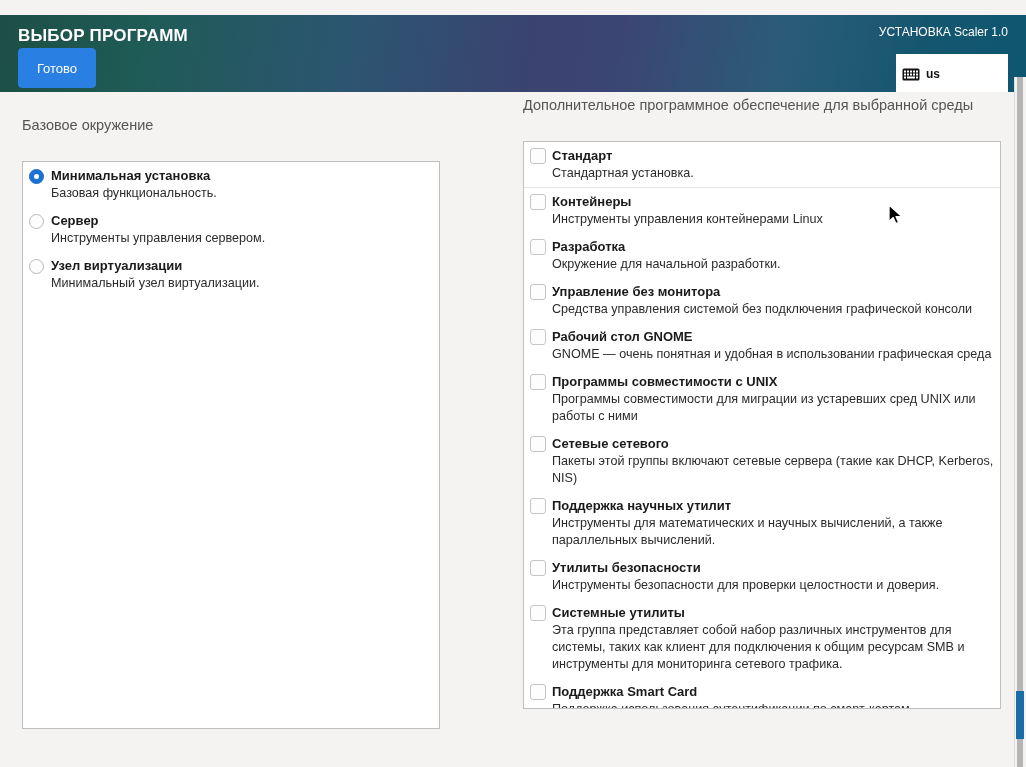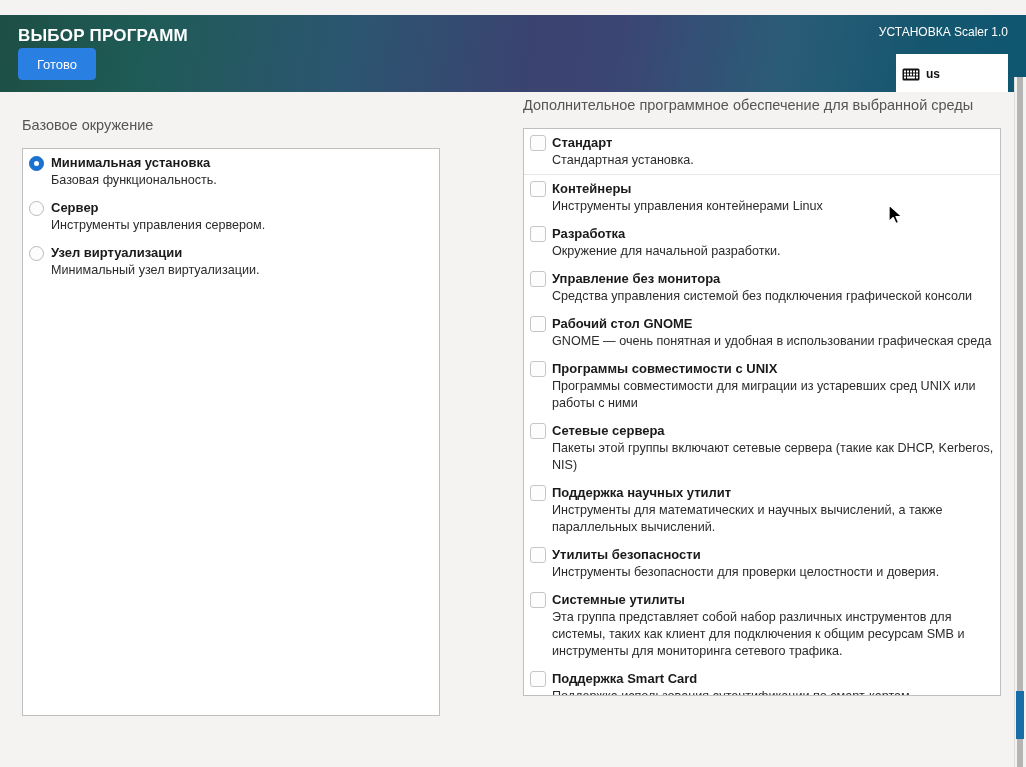--- a/index.html
+++ b/index.html
@@ -27,21 +27,21 @@
     overflow: hidden;
     text-align: right;
   }
   .hdr-title {
     position: absolute; left: 18px; top: 11px;
     font-size: 17px; font-weight: bold; color: #ffffff;
     letter-spacing: 0.2px;
   }
   .done-btn {
     position: absolute; left: 18px; top: 33px;
-    width: 78px; height: 32px;
+    width: 78px; height: 40px;
     background: #2a7fe3;
     border: 1px solid #2a7fe3;
     border-radius: 4px;
     color: #ffffff; font-size: 13px;
     display: flex; align-items: center; justify-content: center;
     cursor: pointer;
   }
   .hdr-right-title {
     position: absolute; right: 18px; top: 10px;
     font-size: 12px; color: #ffffff; font-weight: normal;
@@ -57,29 +57,30 @@
   }
   .kbd-icon { width: 18px; height: 13px; margin-right: 6px; display: block; flex: 0 0 auto; }
   .kbd-label { font-size: 12px; font-weight: bold; color: #111111; }
 
   
   .col-left  { position: absolute; left: 22px;  top: 96px; width: 418px; }
   .col-right { position: absolute; left: 523px; top: 96px; width: 478px; }
 
   .col-caption {
     font-size: 14.5px; color: #555555; font-weight: normal;
-    line-height: 19px; padding-bottom: 13px;
+    line-height: 19px; padding-bottom: 2px;
   }
   .col-left .col-caption { padding-top: 20px; }
   .col-right .col-caption { padding-top: 0px; }
 
   .list-box {
     background: #ffffff;
     border: 1px solid #bfbfbf;
     overflow: hidden;
+    margin-top: 24px;
   }
   .col-left .list-box  { height: 568px; }
   .col-right .list-box { height: 568px; }
 
   
   .row {
     position: relative;
     padding: 5px 6px 5px 28px;
     cursor: pointer;
   }
@@ -212,21 +213,21 @@
           <div class="row-title">Рабочий стол GNOME</div>
           <div class="row-desc">GNOME — очень понятная и удобная в использовании графическая среда</div>
         </div>
         <div class="row">
           <span class="checkbox"></span>
           <div class="row-title">Программы совместимости с UNIX</div>
           <div class="row-desc">Программы совместимости для миграции из устаревших сред UNIX или работы с ними</div>
         </div>
         <div class="row">
           <span class="checkbox"></span>
-          <div class="row-title">Сетевые сервера</div>
+          <div class="row-title">Сетевые сетевого</div>
           <div class="row-desc">Пакеты этой группы включают сетевые сервера (такие как DHCP, Kerberos, NIS)</div>
         </div>
         <div class="row">
           <span class="checkbox"></span>
           <div class="row-title">Поддержка научных утилит</div>
           <div class="row-desc">Инструменты для математических и научных вычислений, а также параллельных вычислений.</div>
         </div>
         <div class="row">
           <span class="checkbox"></span>
           <div class="row-title">Утилиты безопасности</div>

